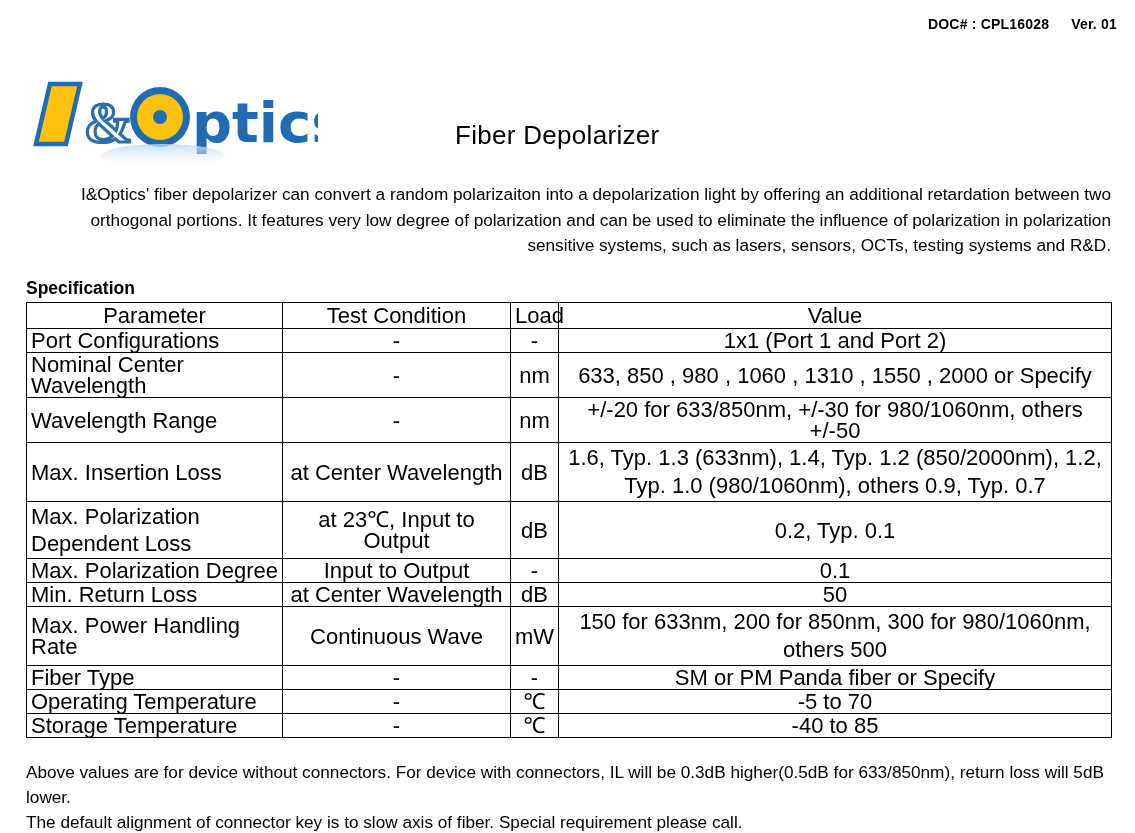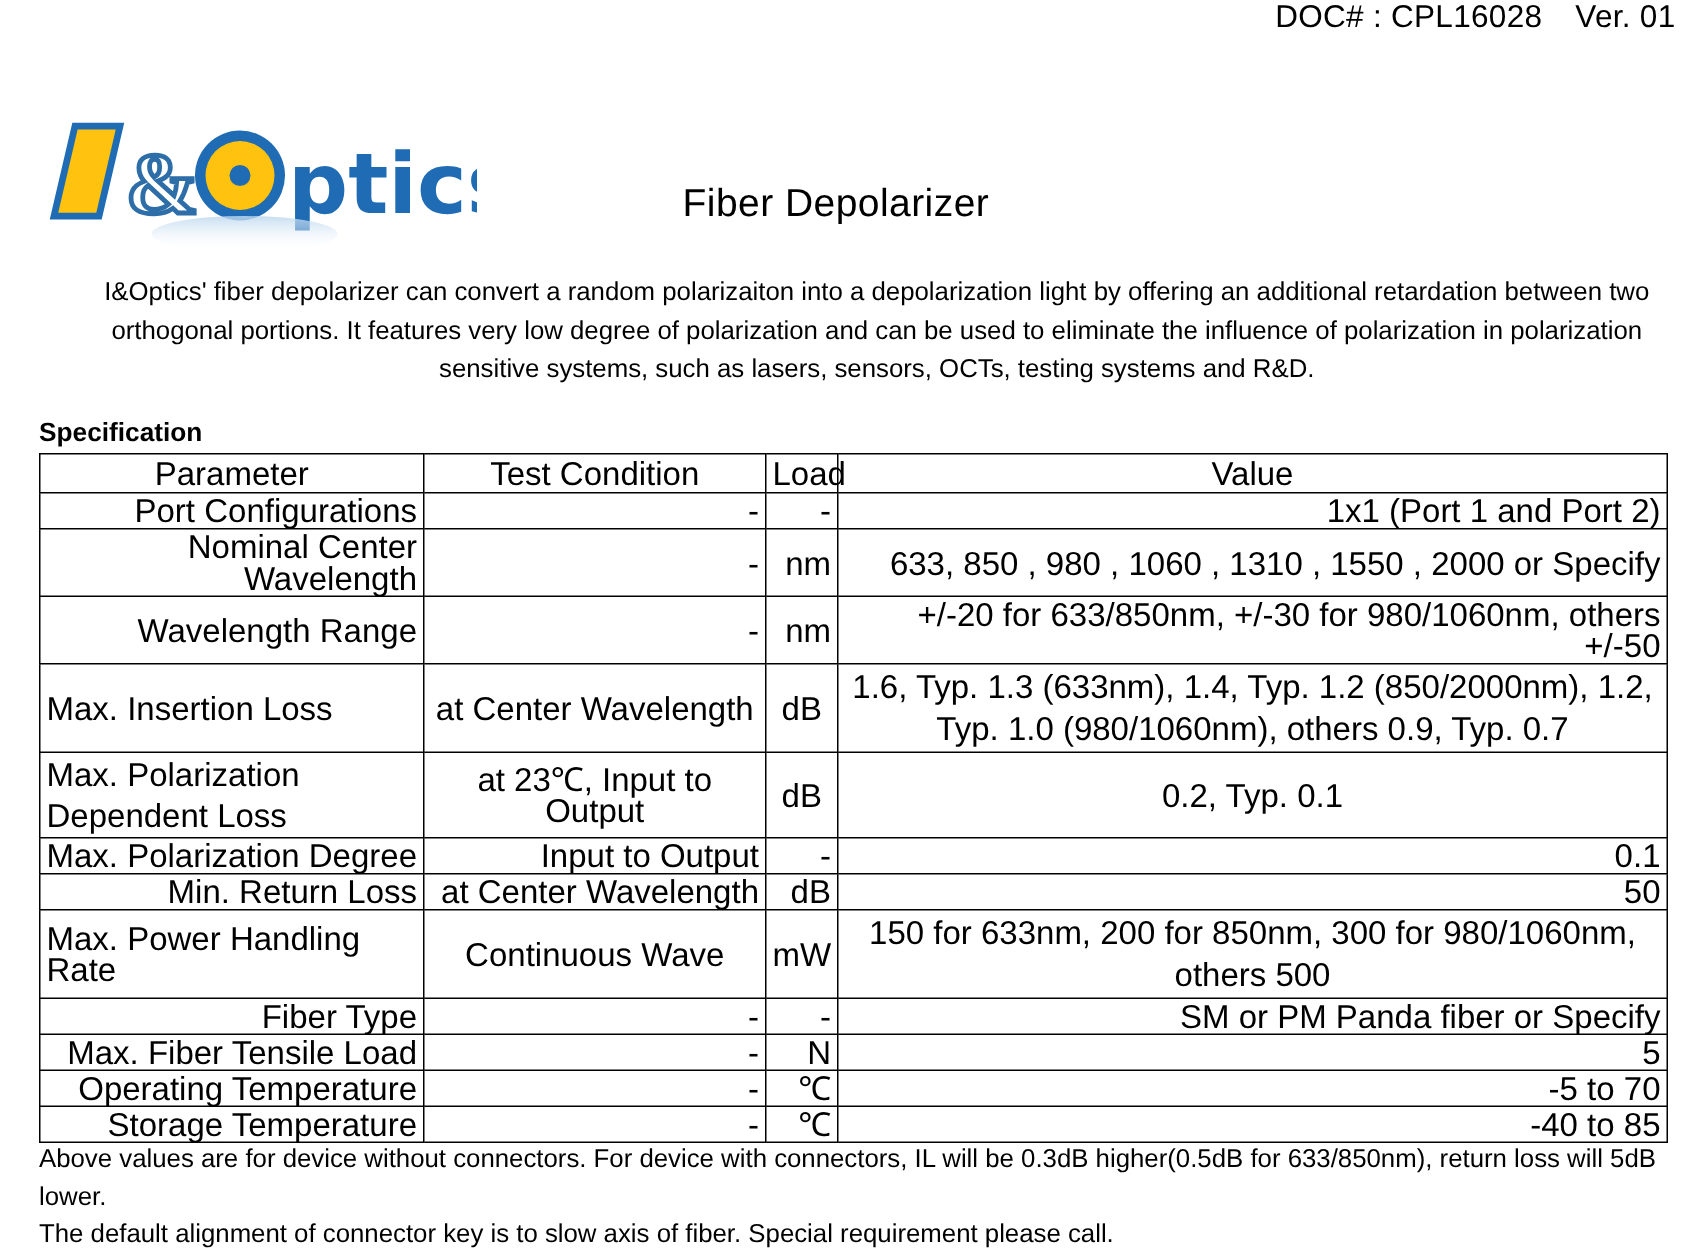--- a/index.html
+++ b/index.html
@@ -13,25 +13,26 @@
     height: 833px;
     font-family: "Liberation Sans", sans-serif;
     color: #000000;
     overflow: hidden;
     position: relative;
   }
 
   
   .doc-line {
     position: absolute;
-    top: 0;
+    top: 16px;
     right: 18px;
-    font-size: 21px;
+    font-size: 14px;
     letter-spacing: 0.2px;
     white-space: nowrap;
+    font-weight: bold;
   }
   .doc-line .doc-id { margin-right: 22px; }
 
   
   .logo-block {
     position: absolute;
     left: 28px;
     top: 72px;
     width: 290px;
     height: 100px;
@@ -45,26 +46,26 @@
     top: 120px;
     font-size: 26px;
     font-weight: 400;
     letter-spacing: 0.3px;
     white-space: nowrap;
   }
 
   
   .intro {
     position: absolute;
-    left: 42px;
+    left: 26px;
     top: 182px;
     width: 1085px;
     font-size: 17.2px;
     line-height: 25.5px;
-    text-align: center;
+    text-align: right;
   }
 
   
   .spec-heading {
     position: absolute;
     left: 26px;
     top: 278px;
     font-size: 17.5px;
     font-weight: bold;
   }
@@ -97,21 +98,21 @@
   .col-cond   { width: 228px; }
   .col-unit   { width: 48px;  }
   .col-value  { width: 553px; }
 
   td.param {
     text-align: left;
     padding-left: 5px;
   }
   td.cond, td.unit, td.value { text-align: center; }
 
-  tr.r-normal td { height: 19px; text-align: right; }
+  tr.r-normal td { height: 19px; }
   tr.r-tall td   { height: 57px; }
 
   td.param.two-line {
     line-height: 27px;
     padding-top: 0;
   }
   td.value.wrap { line-height: 28px; margin-top: 36px; }
 
   
   .notes {
@@ -225,26 +226,20 @@
         <td class="unit">mW</td>
         <td class="value wrap">150 for 633nm, 200 for 850nm, 300 for 980/1060nm, others 500</td>
       </tr>
       <tr class="r-normal">
         <td class="param">Fiber Type</td>
         <td class="cond">-</td>
         <td class="unit">-</td>
         <td class="value">SM or PM Panda fiber or Specify</td>
       </tr>
       <tr class="r-normal">
-        <td class="param">Max. Fiber Tensile Load</td>
-        <td class="cond">-</td>
-        <td class="unit">N</td>
-        <td class="value">5</td>
-      </tr>
-      <tr class="r-normal">
         <td class="param">Operating Temperature</td>
         <td class="cond">-</td>
         <td class="unit">℃</td>
         <td class="value">-5 to 70</td>
       </tr>
       <tr class="r-normal">
         <td class="param">Storage Temperature</td>
         <td class="cond">-</td>
         <td class="unit">℃</td>
         <td class="value">-40 to 85</td>

